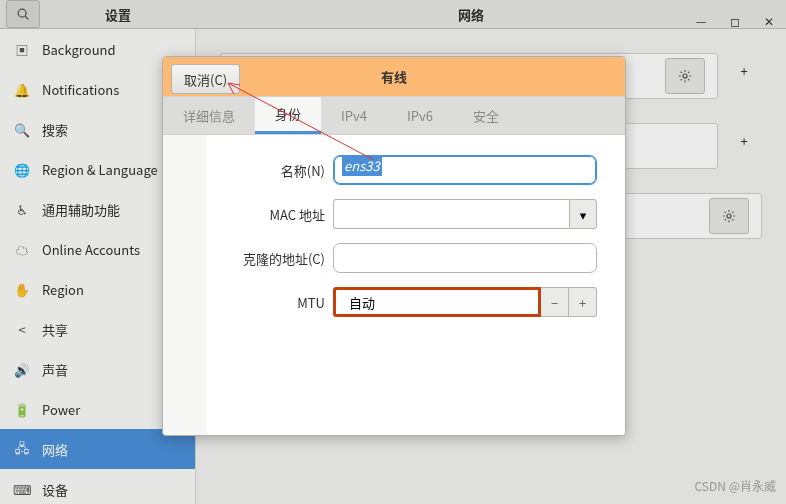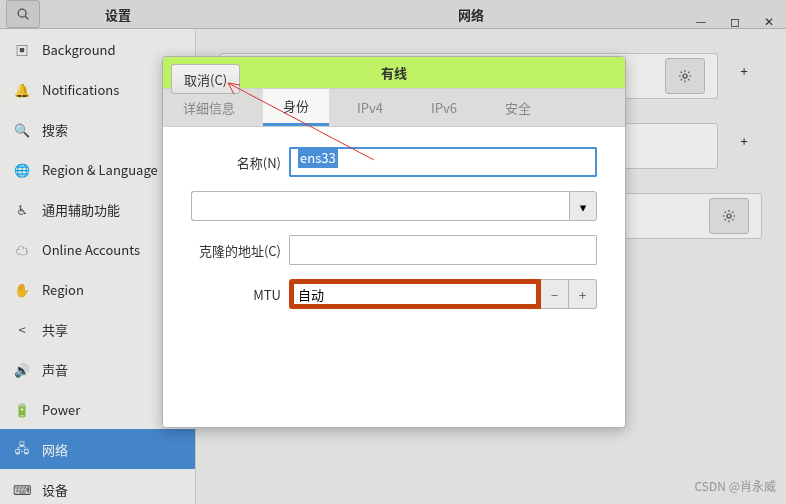--- a/index.html
+++ b/index.html
@@ -22,42 +22,42 @@
   .sidebar-item.selected .sicon { color:#fff; }
 
   .content { flex:1; padding:24px; }
   .section-card { border:1px solid #d0d0cc; background:#fff; border-radius:3px; margin-bottom:24px; }
   .section-row { height:44px; display:flex; align-items:center; padding:0 12px; }
   .gear-btn { width:40px; height:36px; border:1px solid #c0c0bc; background:#eaeae8; border-radius:3px; display:flex; align-items:center; justify-content:center; }
   .add-btn { width:36px; height:34px; display:flex; align-items:center; justify-content:center; color:#333; font-size:18px; }
 
   
   .dialog { position:absolute; z-index:10; left:162px; top:56px; width:464px; background:#f7f7f5; border:1px solid #b0b0ac; border-radius:4px; box-shadow:0 3px 14px rgba(0,0,0,0.25); }
-  .dialog-titlebar { height:32px; display:flex; align-items:center; justify-content:center; position:relative; background:#bef264; border-top-left-radius:4px; border-top-right-radius:4px; border-bottom:1px solid #d0d0cc; }
+  .dialog-titlebar { height:40px; display:flex; align-items:center; justify-content:center; position:relative; background:#fdba74; border-top-left-radius:4px; border-top-right-radius:4px; border-bottom:1px solid #d0d0cc; }
   .dialog-title { font-weight:bold; color:#333; }
   .dlg-btn { height:30px; padding:0 12px; border:1px solid #b5b5b1; border-radius:3px; background:linear-gradient(#f3f3f1,#e2e2e0); color:#333; display:flex; align-items:center; }
   .dlg-btn.primary { background:#4a90d9; color:#fff; border-color:#2d6fb5; }
   .dlg-cancel { position:absolute; left:8px; top:7px; }
   .dlg-apply { position:absolute; right:8px; top:7px; }
 
-  .tabs { height:38px; background:#dcdcda; display:flex; align-items:flex-end; border-bottom:1px solid #d0d0cc;gap:8px; }
+  .tabs { height:38px; background:#dcdcda; display:flex; align-items:flex-end; border-bottom:1px solid #d0d0cc; }
   .tab { padding:0 20px; height:38px; display:flex; align-items:center; color:#888; }
   .tab.active { color:#333; background:#f7f7f5; border-bottom:3px solid #4a90d9; padding-bottom:0;margin-top:40px; }
 
-  .form-area { padding:20px 28px; background:#fff; min-height:300px; border-bottom-left-radius:4px; border-bottom-right-radius:4px; }
+  .form-area { padding:20px 28px; background:#fff; min-height:300px; border-bottom-left-radius:4px; border-bottom-right-radius:4px;margin-left:44px; }
   .form-row { display:flex; align-items:center; margin-bottom:14px; gap:8px; }
   .form-label { width:90px; text-align:right; color:#333; }
-  .form-input { flex:1; height:30px; border:1px solid #b5b5b1; border-radius:1px; padding:0 8px; background:#fff; color:#222; }
+  .form-input { flex:1; height:30px; border:1px solid #b5b5b1; border-radius:7px; padding:0 8px; background:#fff; color:#222;font-style:italic; }
   .form-input.focus { border-color:#4a90d9; box-shadow:inset 0 0 0 1px #4a90d9; }
   .form-input .sel { background:#4a90d9; color:#fff; padding:1px 2px; }
   .combo { flex:1; height:30px; display:flex; }
   .combo-text { flex:1; border:1px solid #b5b5b1; border-right:none; border-radius:3px 0 0 3px; display:flex; align-items:center; padding:0 8px; background:#fff; }
   .combo-btn { width:28px; border:1px solid #b5b5b1; border-radius:0 3px 3px 0; background:#eaeae8; display:flex; align-items:center; justify-content:center; }
   .spinner { flex:1; height:30px; display:flex; }
-  .spinner-text { flex:1; border:5px solid #c2410c; border-radius:3px 0 0 3px; display:flex; align-items:center; padding:0 4px; background:#fff; }
+  .spinner-text { flex:1; border:3px solid #c2410c; border-radius:3px 0 0 3px; display:flex; align-items:center; padding:0 13px; background:#fff; }
   .sp-btn { width:28px; border:1px solid #b5b5b1; border-left:none; background:#eaeae8; display:flex; align-items:center; justify-content:center; color:#666; }
   .sp-btn:last-child { border-radius:0 3px 3px 0; }
 
   .redline { position:absolute; z-index:20; pointer-events:none; }
   .watermark { position:absolute; right:10px; bottom:10px; color:rgba(0,0,0,0.35); font-size:12px; z-index:40; }
 
   svg.ico { width:14px; height:14px; }
 </style>
 </head>
 <body>
@@ -196,20 +196,21 @@
     <div class="tab">
         <span>安全</span>
       </div>
   </div>
   <div class="form-area">
     <div class="form-row">
       <div class="form-label">名称(N)</div>
       <div class="form-input focus"><span class="sel">ens33</span></div>
     </div>
     <div class="form-row">
+      <div class="form-label">MAC 地址</div>
       <div class="combo">
         <div class="combo-text"></div>
         <div class="combo-btn">
             <span>▾</span>
           </div>
       </div>
     </div>
     <div class="form-row">
       <div class="form-label">克隆的地址(C)</div>
       <div class="form-input"><span></span></div>

